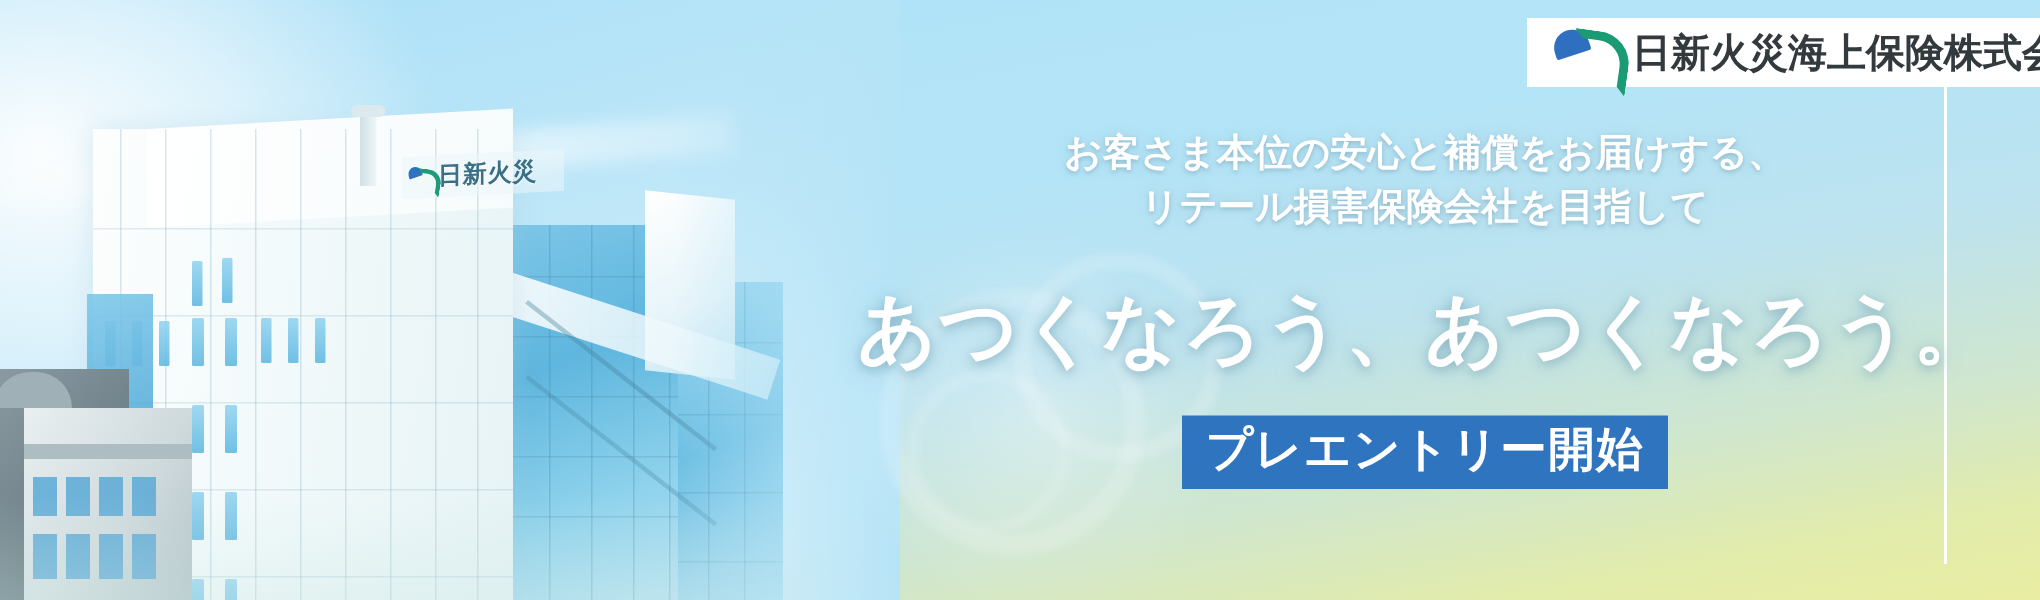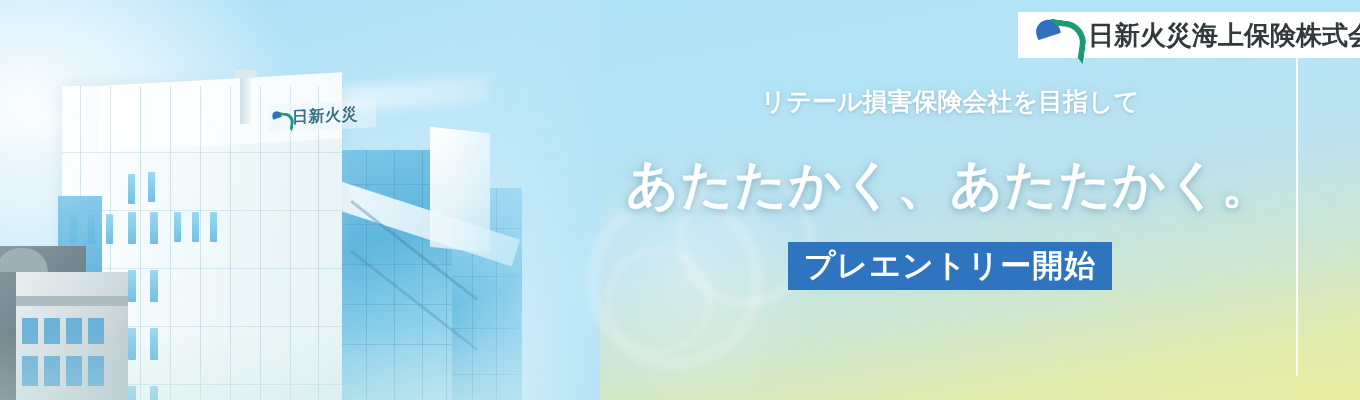--- a/index.html
+++ b/index.html
@@ -329,18 +329,19 @@
 
   <div id="logo-panel">
     <span id="logo-mark">
       <i class="blue"></i>
         <i class="green"></i>
     </span>
     <span id="logo-text">日新火災海上保険株式会社</span>
   </div>
 
   <div id="copy">
+    <div class="tagline">お客さま本位の安心と補償をお届けする、</div>
     <div class="tagline">リテール損害保険会社を目指して</div>
-    <div id="headline">あたたかく、あたたかく。</div>
+    <div id="headline">あつくなろう、あつくなろう。</div>
     <button id="pre-entry-button">プレエントリー開始</button>
   </div>
 
 </div>
 
 </body></html>

